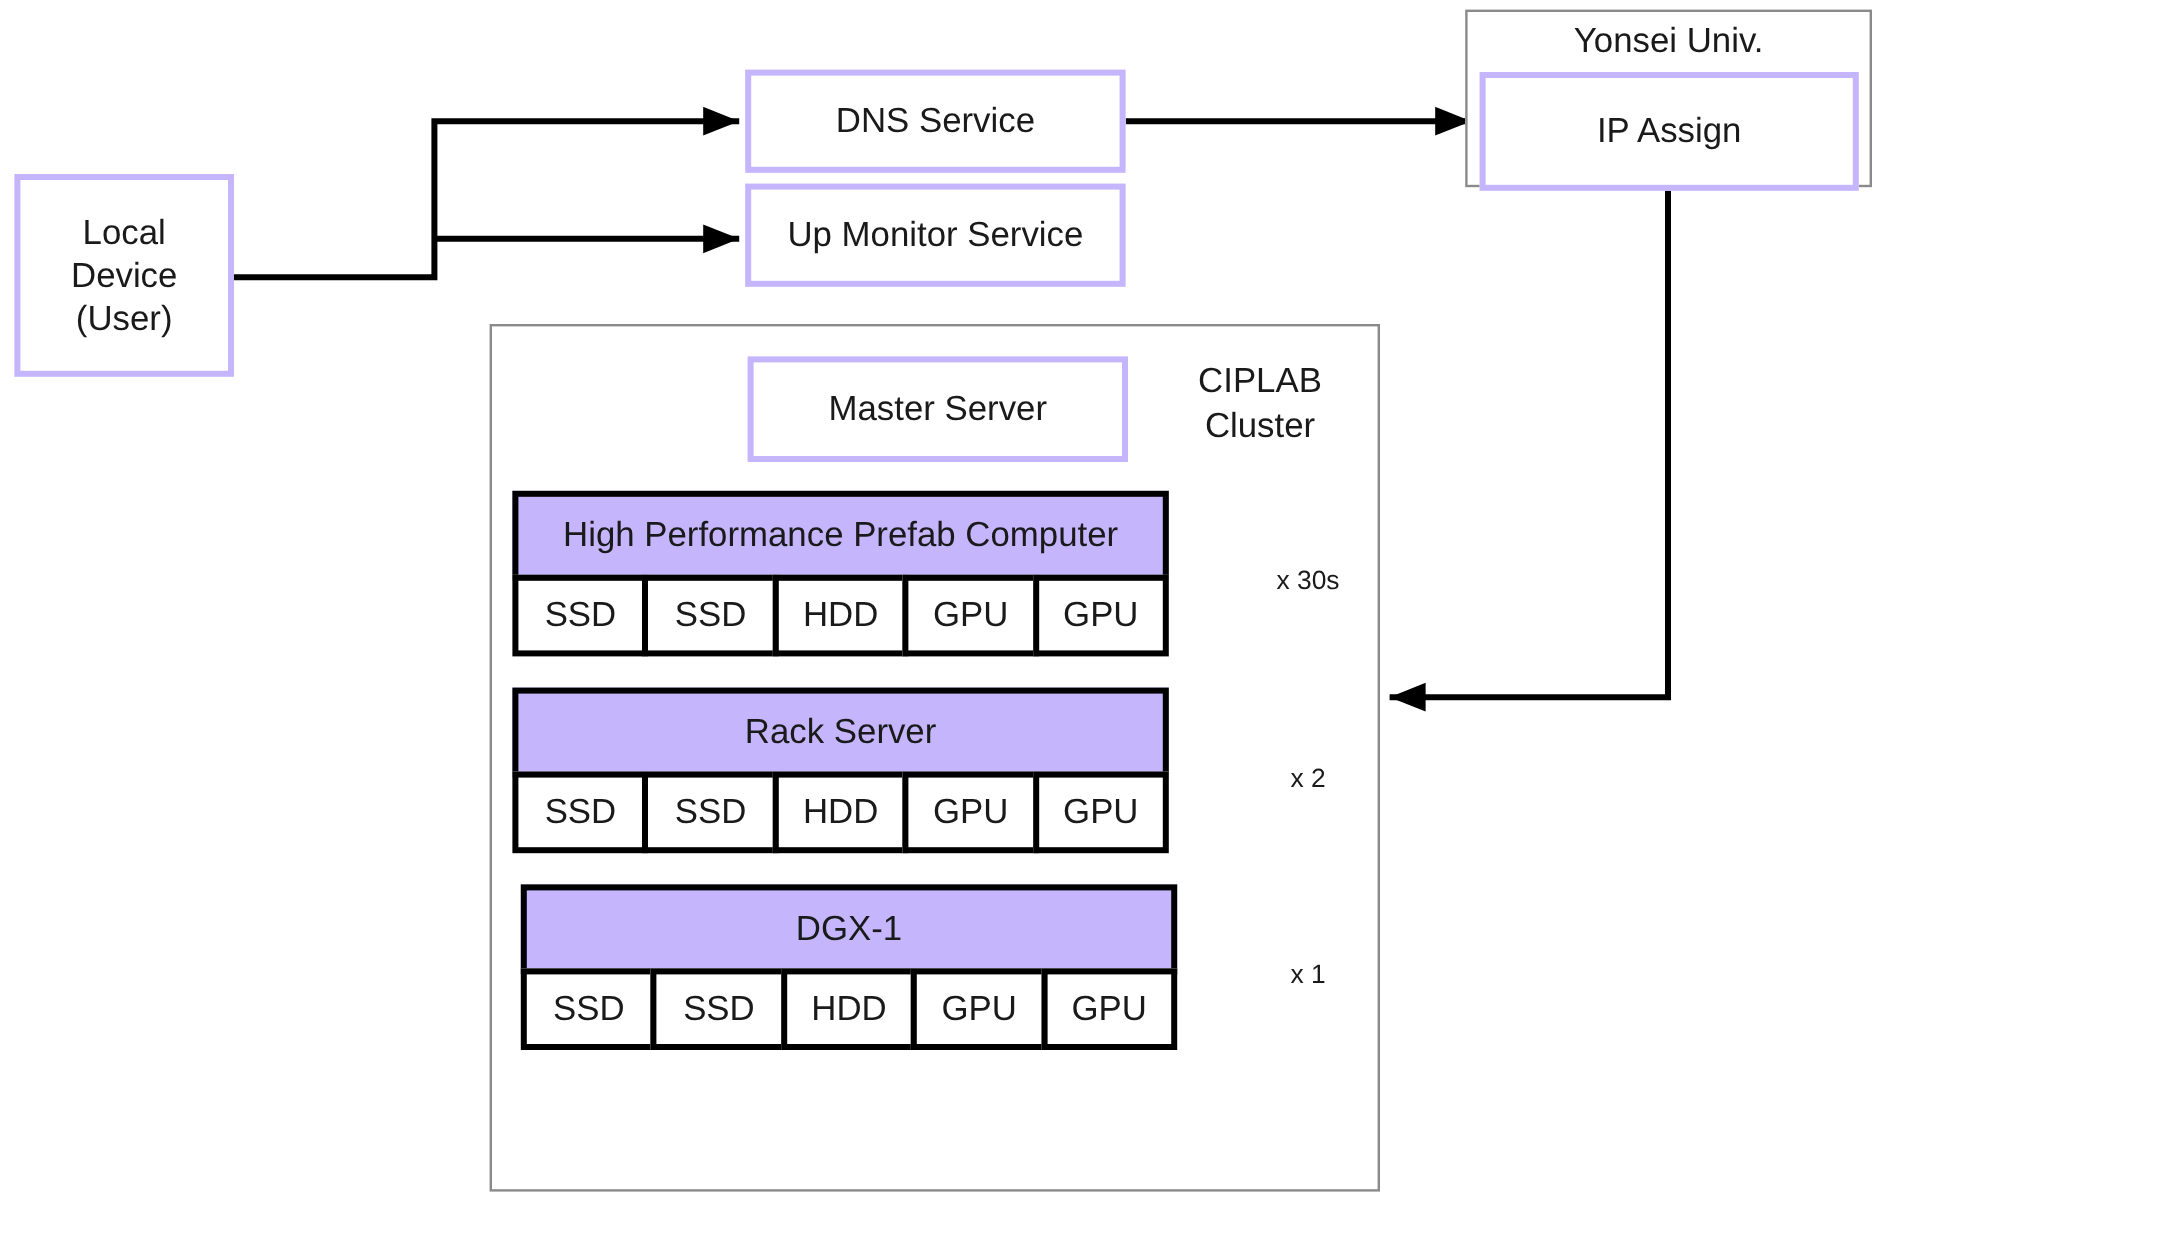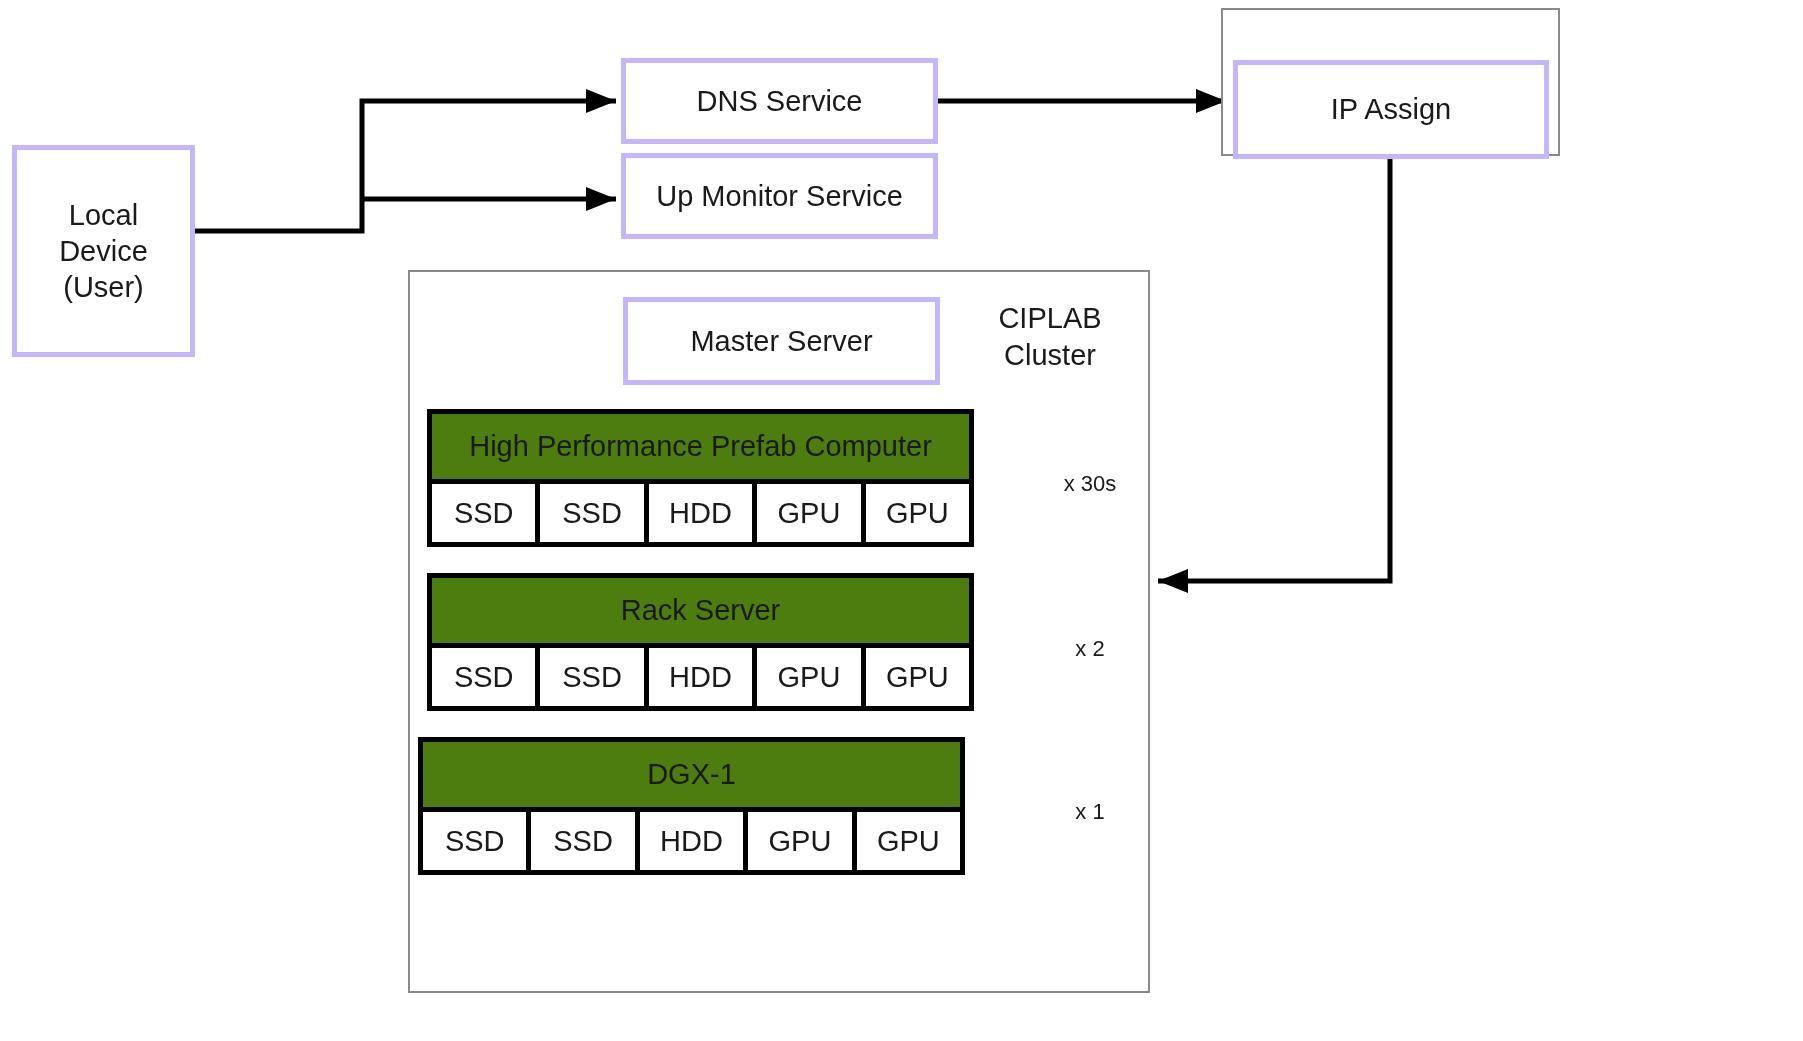--- a/index.html
+++ b/index.html
@@ -38,21 +38,21 @@
   .stack-lines { line-height: 36px; }
   .server-group { position: absolute; width: 547px; }
   .group-header {
     box-sizing: border-box;
     border: 5px solid #000000;
     height: 75px;
     display: flex;
     align-items: center;
     justify-content: center;
     font-size: 29px;
-    background: #4d7c0f;
+    background: #c4b5fd;
   }
   .cell-row { display: flex; margin-top: -5px; }
   .cell {
     flex: 1;
     box-sizing: border-box;
     border: 5px solid #000000;
     margin-left: -5px;
     height: 68px;
     display: flex;
     align-items: center;
@@ -87,37 +87,38 @@
       <marker id="arrow" markerUnits="userSpaceOnUse" markerWidth="34" markerHeight="26" refX="30" refY="12" orient="auto">
         <path d="M0,0 L30,12 L0,24 Z" fill="#000000"></path>
       </marker>
     </defs>
     <polyline points="195,231 362,231 362,101 616,101" fill="none" stroke="#000000" stroke-width="5" marker-end="url(#arrow)"></polyline>
     <line x1="362" y1="199" x2="616" y2="199" stroke="#000000" stroke-width="5" marker-end="url(#arrow)"></line>
     <line x1="938" y1="101" x2="1226" y2="101" stroke="#000000" stroke-width="5" marker-end="url(#arrow)"></line>
     <polyline points="1390,145 1390,581 1158,581" fill="none" stroke="#000000" stroke-width="5" marker-end="url(#arrow)"></polyline>
   </svg>
 
-  <div class="box" style="left:12px; top:145px; width:183px; height:212px;">
+  <div class="box" style="left:12px; top:145px; width:183px; height:169px;">
     <div class="stack-lines">
       <div>Local</div>
       <div>Device</div>
       <div>(User)</div>
     </div>
   </div>
 
   <div class="box" style="left:621px; top:58px; width:317px; height:86px;">
     <span>DNS Service</span>
   </div>
 
   <div class="box" style="left:621px; top:153px; width:317px; height:86px;">
     <span>Up Monitor Service</span>
   </div>
 
   <div class="container-thin" style="left:1221px; top:8px; width:339px; height:148px;">
+    <div class="container-title" style="top:8px;">Yonsei Univ.</div>
     <div class="box" style="left:10px; top:50px; width:316px; height:99px;">
       <span>IP Assign</span>
     </div>
   </div>
 
   <div class="container-thin" style="left:408px; top:270px; width:742px; height:723px;">
 
     <div style="position:absolute; left:545px; top:28px; width:190px; text-align:center; font-size:29px; line-height:37px;">
       <div>CIPLAB</div>
       <div>Cluster</div>
@@ -144,21 +145,21 @@
       <div class="cell-row">
         <div class="cell">SSD</div>
         <div class="cell">SSD</div>
         <div class="cell">HDD</div>
         <div class="cell">GPU</div>
         <div class="cell">GPU</div>
       </div>
     </div>
     <div class="count-label" style="top:357px;">x 2</div>
 
-    <div class="server-group" style="left:8px; top:465px;">
+    <div class="server-group" style="left:24px; top:465px;">
       <div class="group-header">DGX-1</div>
       <div class="cell-row">
         <div class="cell">SSD</div>
         <div class="cell">SSD</div>
         <div class="cell">HDD</div>
         <div class="cell">GPU</div>
         <div class="cell">GPU</div>
       </div>
     </div>
     <div class="count-label" style="top:520px;">x 1</div>

